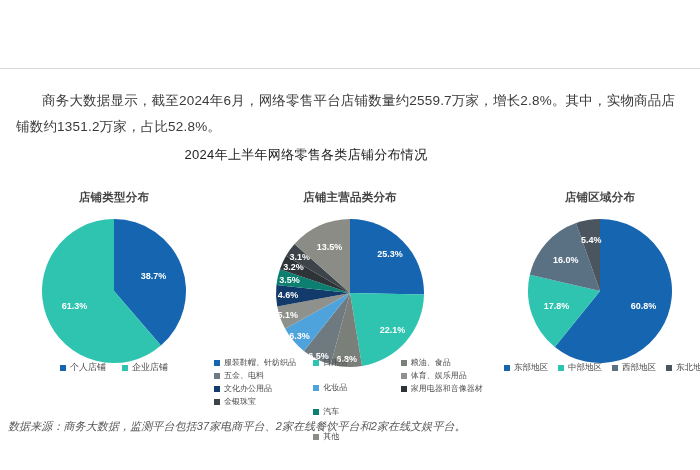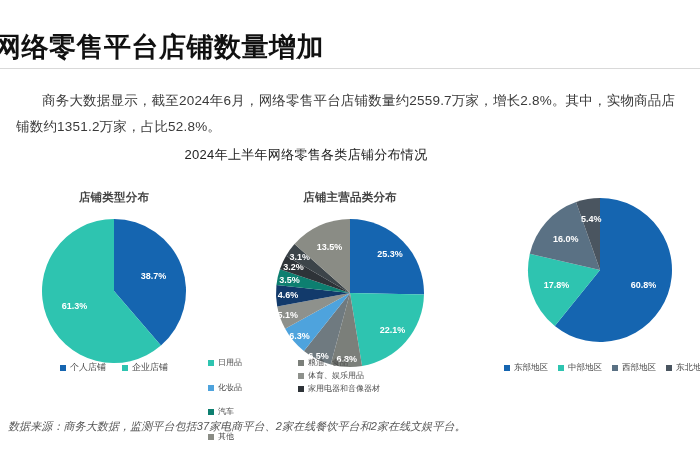--- a/index.html
+++ b/index.html
@@ -71,23 +71,20 @@
     font-size:11px;font-style:italic;color:#555555;letter-spacing:.1px;
     white-space:nowrap;
   }
   .pct{font-size:9px;font-weight:bold;fill:#ffffff;}
 </style>
 </head>
 <body>
 
 <div class="page">
 
-  <div class="header">
-    <div class="headline">网络零售平台店铺数量增加</div>
-  </div>
   <div class="rule"></div>
 
   <div class="intro">商务大数据显示，截至2024年6月，网络零售平台店铺数量约2559.7万家，增长2.8%。其中，实物商品店铺数约1351.2万家，占比52.8%。</div>
 
   <div class="chart-title">2024年上半年网络零售各类店铺分布情况</div>
 
   <div class="panels">
 
     <div class="panel panel-a">
       <div class="panel-title">店铺类型分布</div>
@@ -133,20 +130,38 @@
             <text x="21.5" y="71.7" text-anchor="middle" class="pct" font-size="8.5">3.5%</text>
             <path d="M 82 82 L 11.914725430388955 58.25017287426641 A 74 74 0 0 1 18.069667127730213 44.73188307895365 Z" fill="#2e3338"></path>
             <text x="25.6" y="59.3" text-anchor="middle" class="pct" font-size="8.5">3.2%</text>
             <path d="M 82 82 L 18.069667127730213 44.73188307895365 A 74 74 0 0 1 26.49178084734607 33.06292196604967 Z" fill="#3c4449"></path>
             <text x="31.7" y="48.7" text-anchor="middle" class="pct" font-size="8.5">3.1%</text>
             <path d="M 82 82 L 26.49178084734607 33.06292196604967 A 74 74 0 0 1 82.00000000000011 8 Z" fill="#8a8c85"></path>
             <text x="61.4" y="39.4" text-anchor="middle" class="pct" font-size="8.5">13.5%</text>
           </svg>
       </div>
       <div class="legend-cols" id="legend-b">
+          <div class="lcol lcol-1">
+            <div class="legend-item">
+              <span class="swatch" style="background: rgb(21, 101, 176);"></span>
+              <span class="legend-label">服装鞋帽、针纺织品</span>
+            </div>
+            <div class="legend-item">
+              <span class="swatch" style="background: rgb(111, 122, 128);"></span>
+              <span class="legend-label">五金、电料</span>
+            </div>
+            <div class="legend-item">
+              <span class="swatch" style="background: rgb(18, 58, 107);"></span>
+              <span class="legend-label">文化办公用品</span>
+            </div>
+            <div class="legend-item">
+              <span class="swatch" style="background: rgb(60, 68, 73);"></span>
+              <span class="legend-label">金银珠宝</span>
+            </div>
+          </div>
           <div class="lcol lcol-2">
             <div class="legend-item">
               <span class="swatch" style="background: rgb(46, 196, 176);"></span>
               <span class="legend-label">日用品</span>
             </div>
             <div class="legend-item">
               <span class="swatch" style="background: rgb(78, 163, 221);"></span>
               <span class="legend-label">化妆品</span>
             </div>
             <div class="legend-item">
@@ -169,20 +184,21 @@
             </div>
             <div class="legend-item">
               <span class="swatch" style="background: rgb(46, 51, 56);"></span>
               <span class="legend-label">家用电器和音像器材</span>
             </div>
           </div>
         </div>
     </div>
 
     <div class="panel panel-c">
+      <div class="panel-title">店铺区域分布</div>
       <div class="pie-wrap">
         <svg width="160" height="160" viewBox="0 0 160 160" id="pie-c">
             <path d="M 80 80 L 80 8 A 72 72 0 1 1 34.80622198706958 136.04928571282568 Z" fill="#1565b0"></path>
             <text x="123.4" y="98.3" text-anchor="middle" class="pct" font-size="10">60.8%</text>
             <path d="M 80 80 L 34.80622198706958 136.04928571282568 A 72 72 0 0 1 9.83406515936646 63.85250521164449 Z" fill="#2ec4b0"></path>
             <text x="36.5" y="98.0" text-anchor="middle" class="pct" font-size="10">17.8%</text>
             <path d="M 80 80 L 9.83406515936646 63.85250521164449 A 72 72 0 0 1 56.036992794345 12.104681415713742 Z" fill="#5a7184"></path>
             <text x="45.7" y="52.4" text-anchor="middle" class="pct" font-size="10">16.0%</text>
             <path d="M 80 80 L 56.036992794345 12.104681415713742 A 72 72 0 0 1 80.00000000000006 8 Z" fill="#4a5560"></path>
             <text x="71.2" y="31.7" text-anchor="middle" class="pct" font-size="10">5.4%</text>

